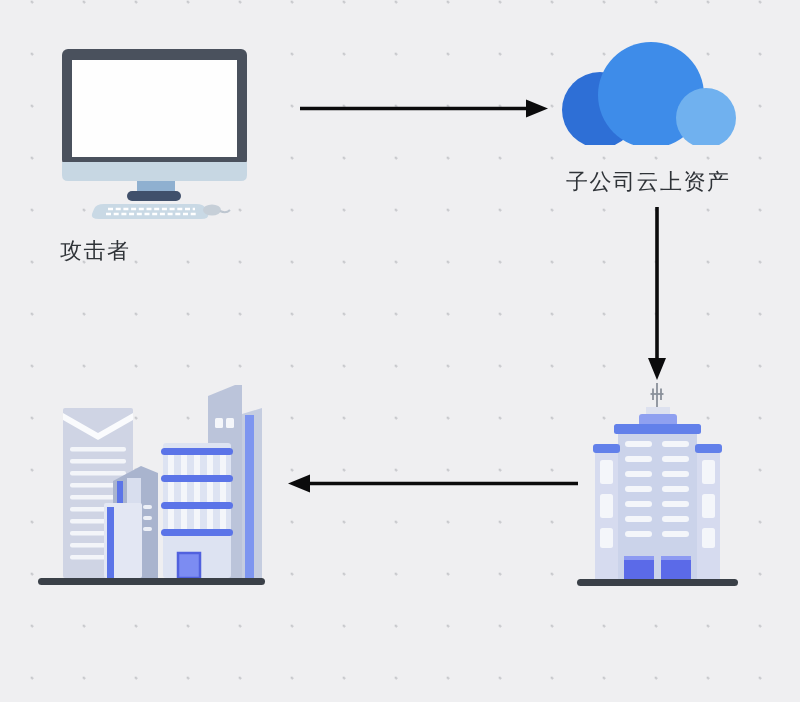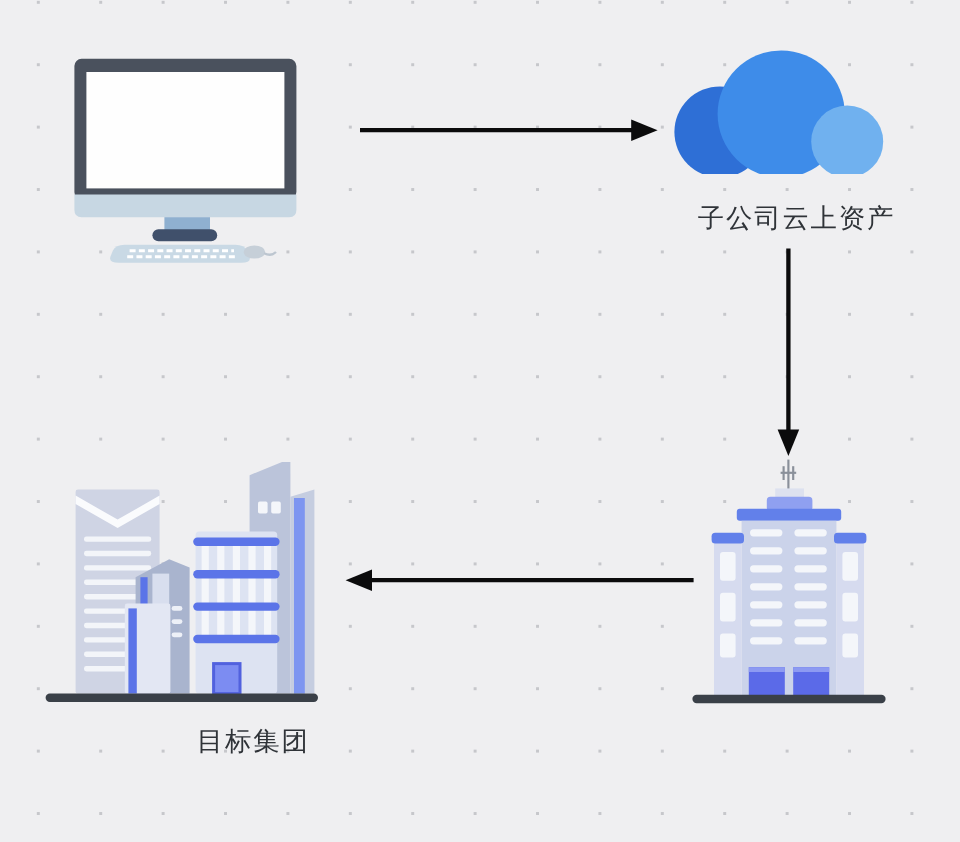--- a/index.html
+++ b/index.html
@@ -13,21 +13,21 @@
     background-position:30.7px 0.7px;
     font-family:"Liberation Sans", sans-serif;
   }
   .art{position:absolute;left:0;top:0;}
   .label{
     position:absolute;
     font-size:22px;
     line-height:1.2;
     color:#2F3338;
     letter-spacing:1.5px;
-    text-align:right;
+    text-align:left;
     white-space:nowrap;
   }
 </style>
 </head>
 <body>
 
 <div class="canvas">
 
   <svg class="art" width="800" height="702" viewBox="0 0 800 702">
     <defs>
@@ -177,15 +177,15 @@
           <rect x="161" y="475" width="72" height="7" rx="3.5"></rect>
           <rect x="161" y="502" width="72" height="7" rx="3.5"></rect>
           <rect x="161" y="529" width="72" height="7" rx="3.5"></rect>
         </g>
         <rect x="178" y="553" width="22" height="25" fill="#7C8CF2" stroke="#5161DE" stroke-width="2.5"></rect>
       </g>
       <rect x="38" y="578" width="227" height="7" rx="3.5" fill="#3A4048"></rect>
     </g>
   </svg>
 
+  <div class="label" style="left:60px;top:238px;width:180px">攻击者</div>
   <div class="label" style="left:566px;top:169px;width:180px">子公司云上资产</div>
-  <div class="label" style="left:78px;top:605px;width:180px">目标集团</div>
 </div>
 
 </body></html>

